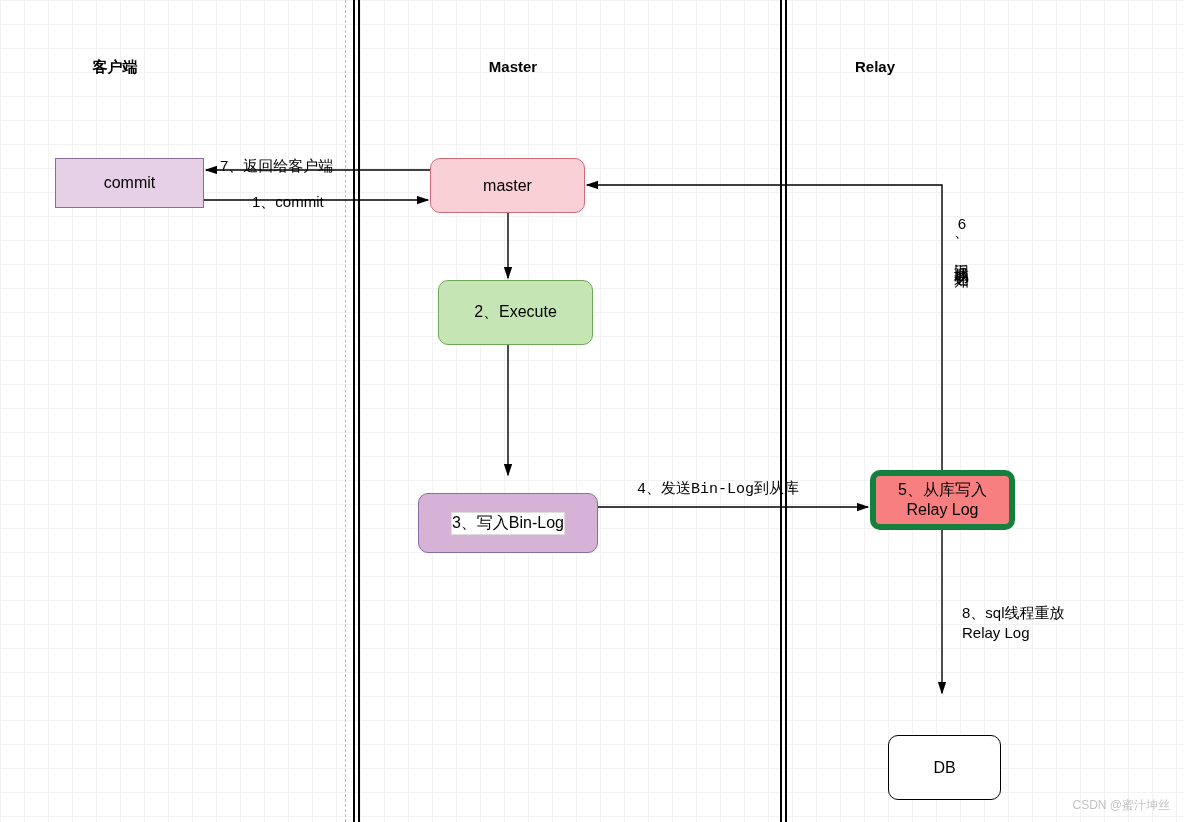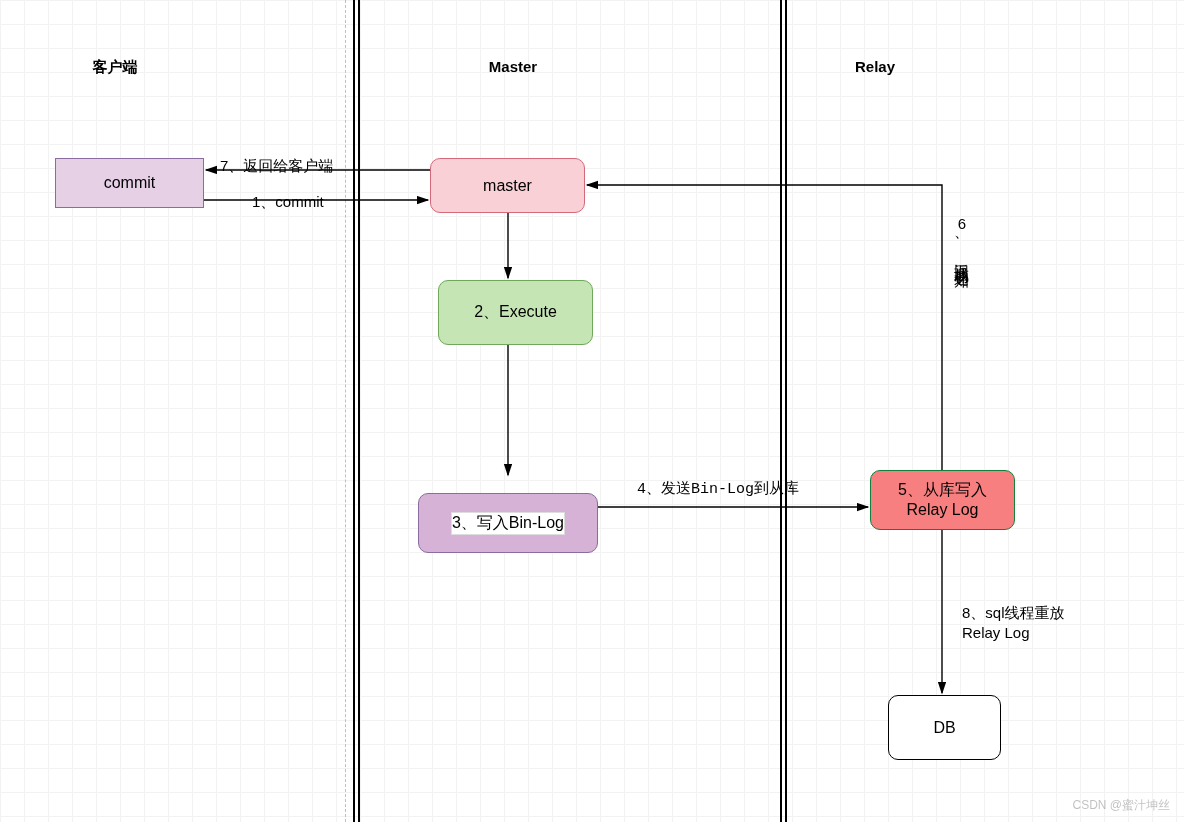--- a/index.html
+++ b/index.html
@@ -52,29 +52,30 @@
     border: 1px solid #6fa85a;
     border-radius: 10px;
   }
   .node.binlog {
     background: #d6b3d6;
     border: 1px solid #8a6d9e;
     border-radius: 10px;
   }
   .node.relay {
     background: #f77f7f;
-    border: 1px solid #15803d;
+    border: 6px solid #15803d;
     border-radius: 10px;
     color: #000;
     line-height: 1.25;
   }
   .node.db {
     background: #fff;
     border: 1px solid #000;
     border-radius: 10px;
+    margin-top: 40px;
   }
   .vline {
     position: absolute;
     width: 0;
   }
   .vline.dashed {
     border-left: 1px dashed #bfbfbf;
   }
   .vline.solid {
     border-left: 2px solid #000;

